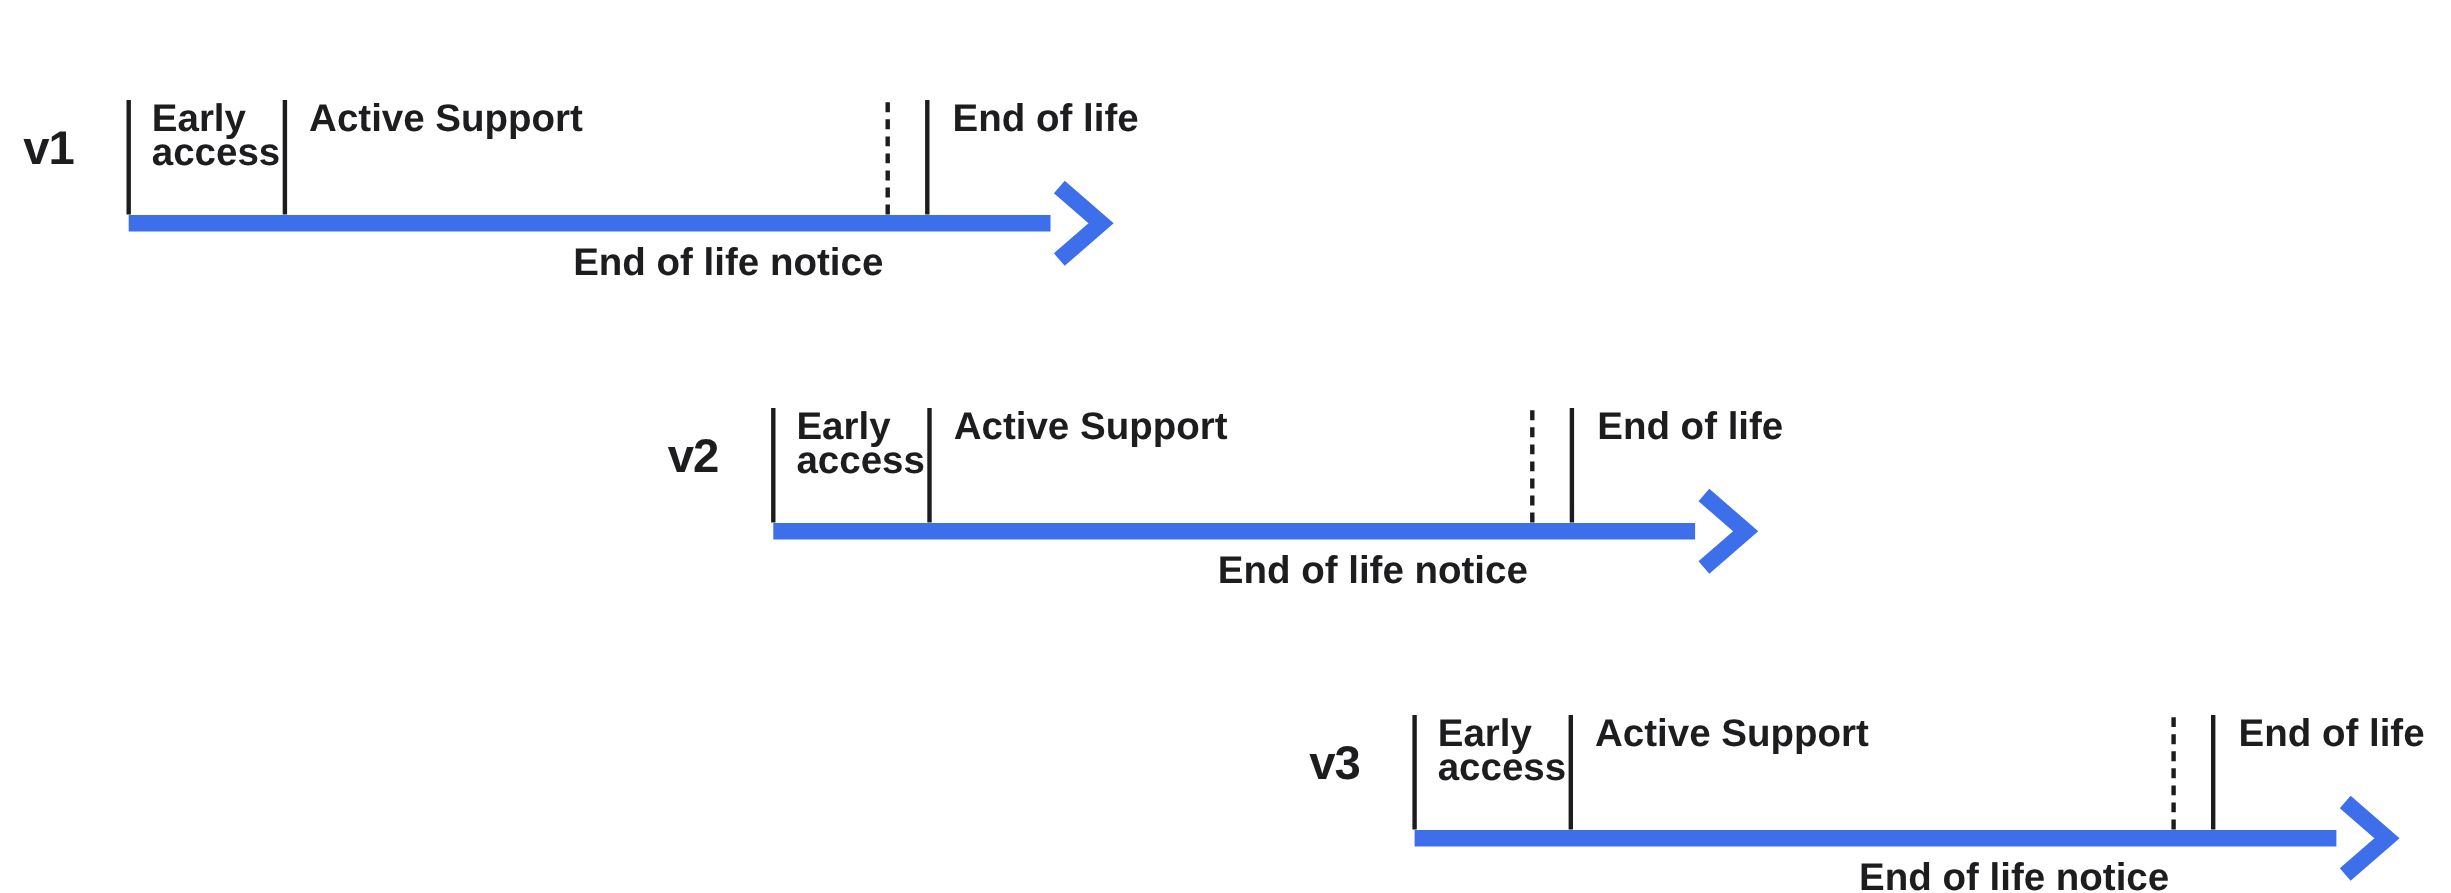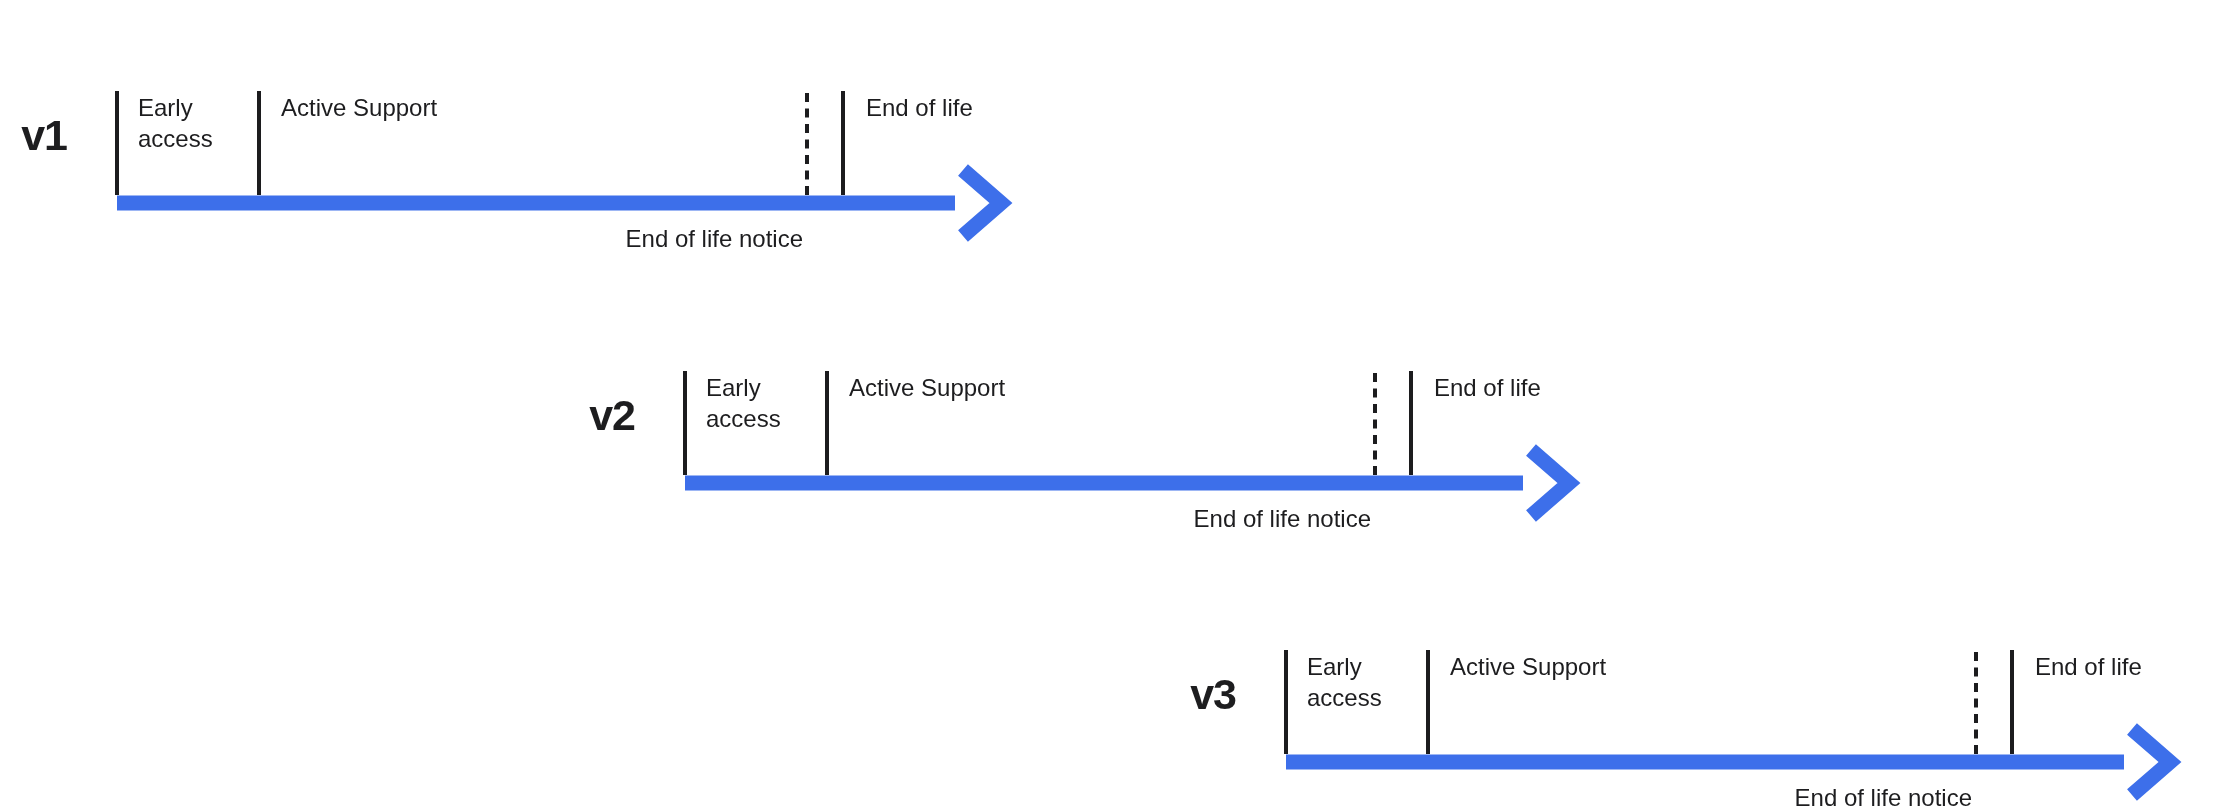--- a/index.html
+++ b/index.html
@@ -29,30 +29,30 @@
   .version{
     position:absolute;
     left:0;top:56px;width:70px;
     text-align:right;
     font-size:43px;line-height:46px;font-weight:700;
     color:var(--text);
     letter-spacing:-1px;
   }
   .stage{
     position:absolute;
-    font-size:24px;line-height:31px;font-weight:400;
+    font-size:35px;line-height:31px;font-weight:700;
     color:var(--text);
   }
   .stage.early{left:141px;top:36px;width:108px;}
   .stage.active{left:284px;top:36px;white-space:nowrap;}
   .stage.eol{left:869px;top:36px;white-space:nowrap;}
   .stage.notice{right:294px;top:167px;white-space:nowrap;text-align:center;}
   
   .timeline.t0{left:-3px;top:12px;}
-  .timeline.t1{left:565px;top:292px;}
+  .timeline.t1{left:583px;top:292px;}
   .timeline.t2{left:1166px;top:571px;}
 </style>
 </head>
 <body>
 
 <div class="canvas">
 
   <div class="timeline t0">
     <svg class="tl-svg" width="1100" height="235" viewBox="0 0 1100 235">
       <line class="tick" x1="120" y1="35" x2="120" y2="139"></line>

